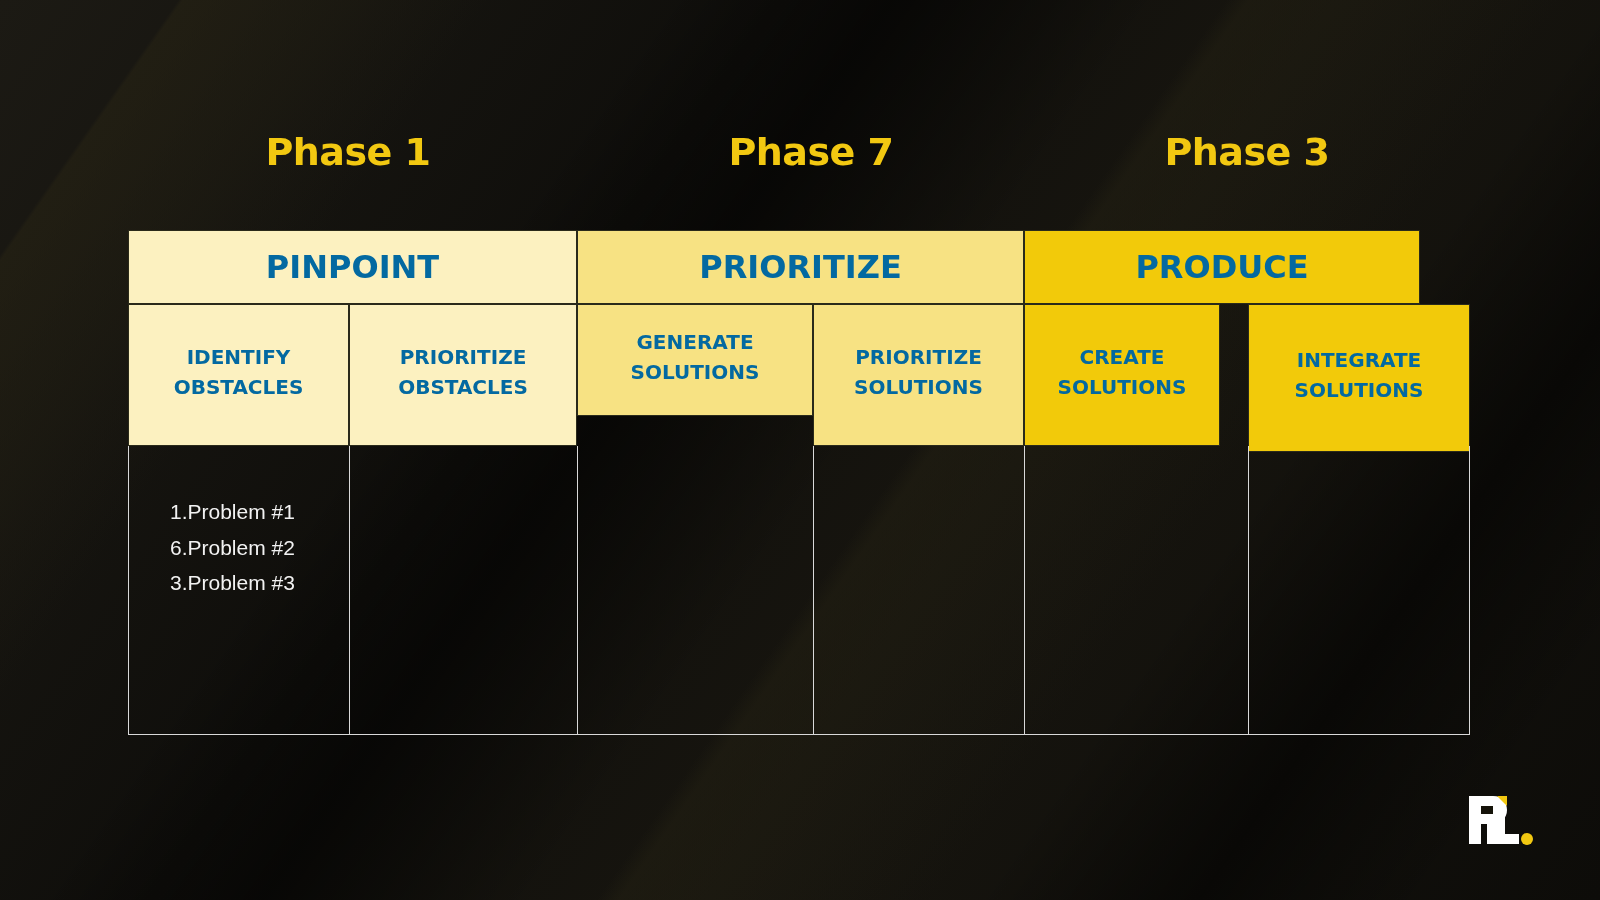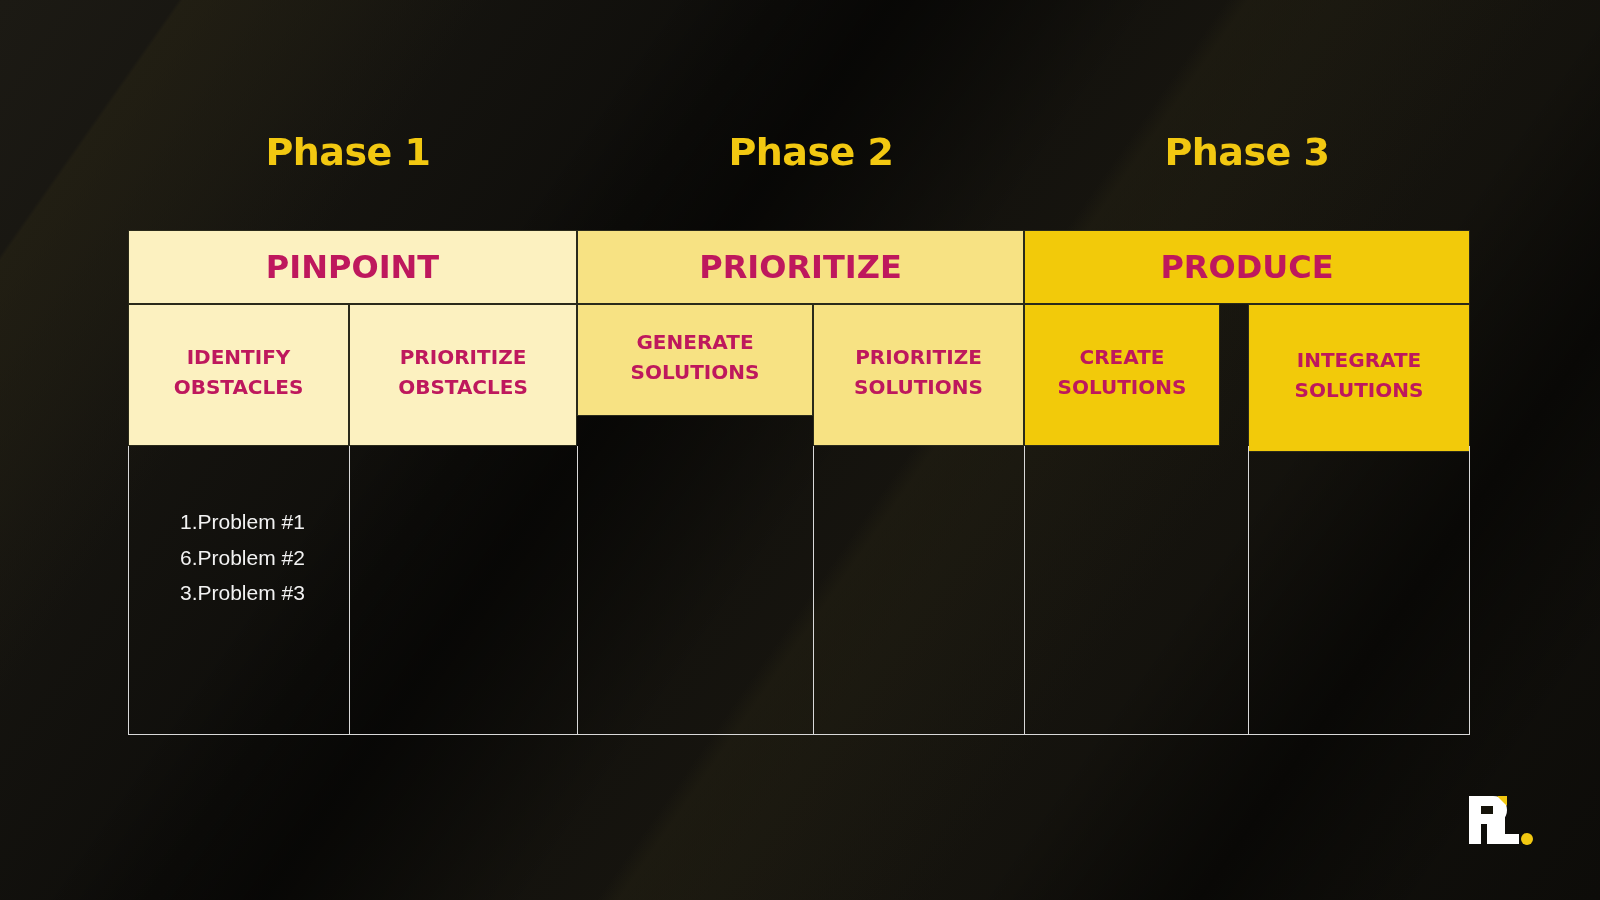--- a/index.html
+++ b/index.html
@@ -13,46 +13,46 @@
         linear-gradient(125deg, rgba(0,0,0,0) 72%, rgba(0,0,0,0.5) 82%, rgba(0,0,0,0) 92%),
         linear-gradient(125deg, #1c1a14 0%, #0f0e0b 35%, #17150f 60%, #0d0c09 100%);
     }
     .phase-title {
       position: absolute; top: 130px; width: 300px; text-align: center;
       color: #F2C811; font-weight: bold; font-size: 38px; letter-spacing: -0.5px;
     }
     .cell {
       position: absolute; box-sizing: border-box; display: flex;
       align-items: center; justify-content: center; text-align: center;
-      color: #be185d; font-weight: bold;
+      color: #0369a1; font-weight: bold;
     }
     .head { font-size: 32px; border: 1.5px solid #2a2a1a; }
     .sub { font-size: 20px; line-height: 30px; border: 1.5px solid #2a2a1a; padding-bottom: 6px; }
     .body-cell { border: 1.5px solid #d9d9d9; border-top: none; }
     .c1 { background: #FCF1C0; }
     .c2 { background: #F7E283; }
     .c3 { background: #F2CA0A; }
     .problem-list {
-      position: absolute; left: 170px; top: 494px; margin: 10px; padding: 0; list-style: none;
+      position: absolute; left: 170px; top: 494px; margin: 0; padding: 0; list-style: none;
       color: #f2f2f2; font-family: "Liberation Sans", sans-serif; font-size: 21px; line-height: 35.5px;
     }
     .logo { position: absolute; left: 1469px; top: 796px; width: 64px; height: 50px; }
   </style>
 </head>
 <body>
 
 <div class="phase-title" style="left:198px">Phase 1</div>
-<div class="phase-title" style="left:661px">Phase 2</div>
+<div class="phase-title" style="left:661px">Phase 7</div>
 <div class="phase-title" style="left:1097px">Phase 3</div>
 
 <div>
 
   <div class="cell head c1" style="left:128px;top:230px;width:449px;height:74px">PINPOINT</div>
   <div class="cell head c2" style="left:577px;top:230px;width:447px;height:74px">PRIORITIZE</div>
-  <div class="cell head c3" style="left:1024px;top:230px;width:446px;height:74px">PRODUCE</div>
+  <div class="cell head c3" style="left:1024px;top:230px;width:396px;height:74px">PRODUCE</div>
 
   <div class="cell sub c1" style="left:128px;top:304px;width:221px;height:142px">
     <div><span>IDENTIFY</span><br><span>OBSTACLES</span></div>
   </div>
   <div class="cell sub c1" style="left:349px;top:304px;width:228px;height:142px">
     <div><span>PRIORITIZE</span><br><span>OBSTACLES</span></div>
   </div>
   <div class="cell sub c2" style="left:577px;top:304px;width:236px;height:112px">
     <div><span>GENERATE</span><br><span>SOLUTIONS</span></div>
   </div>

